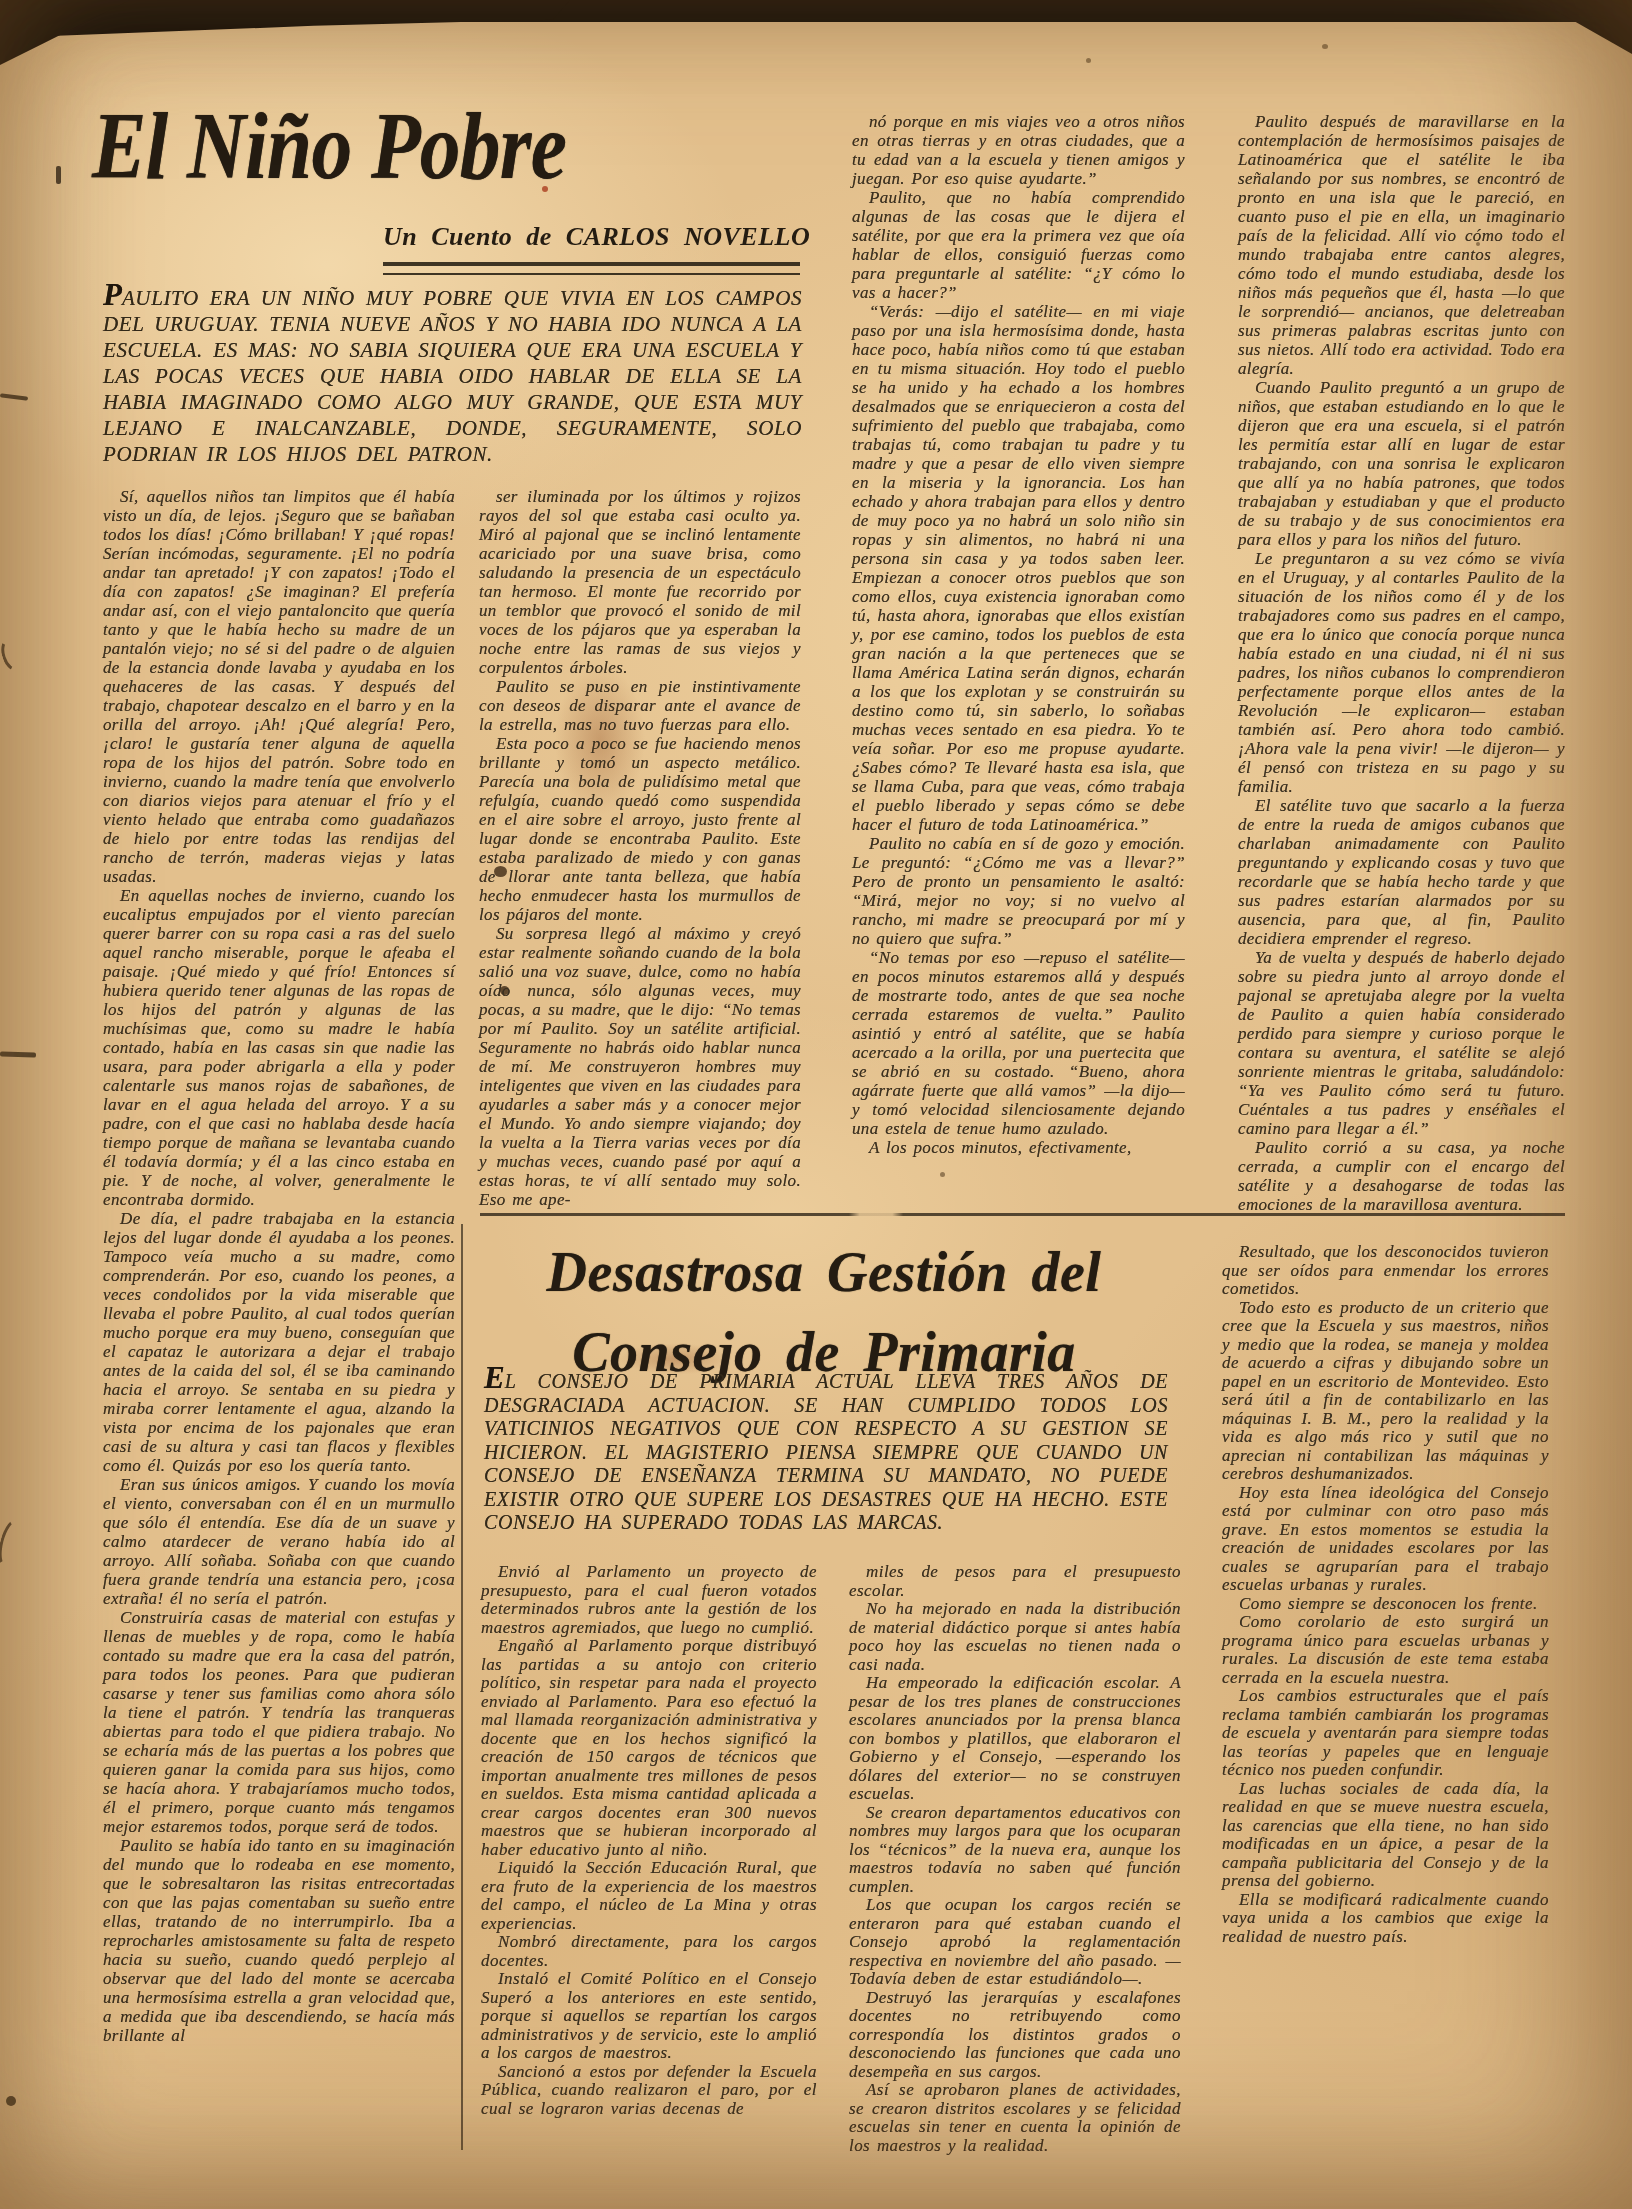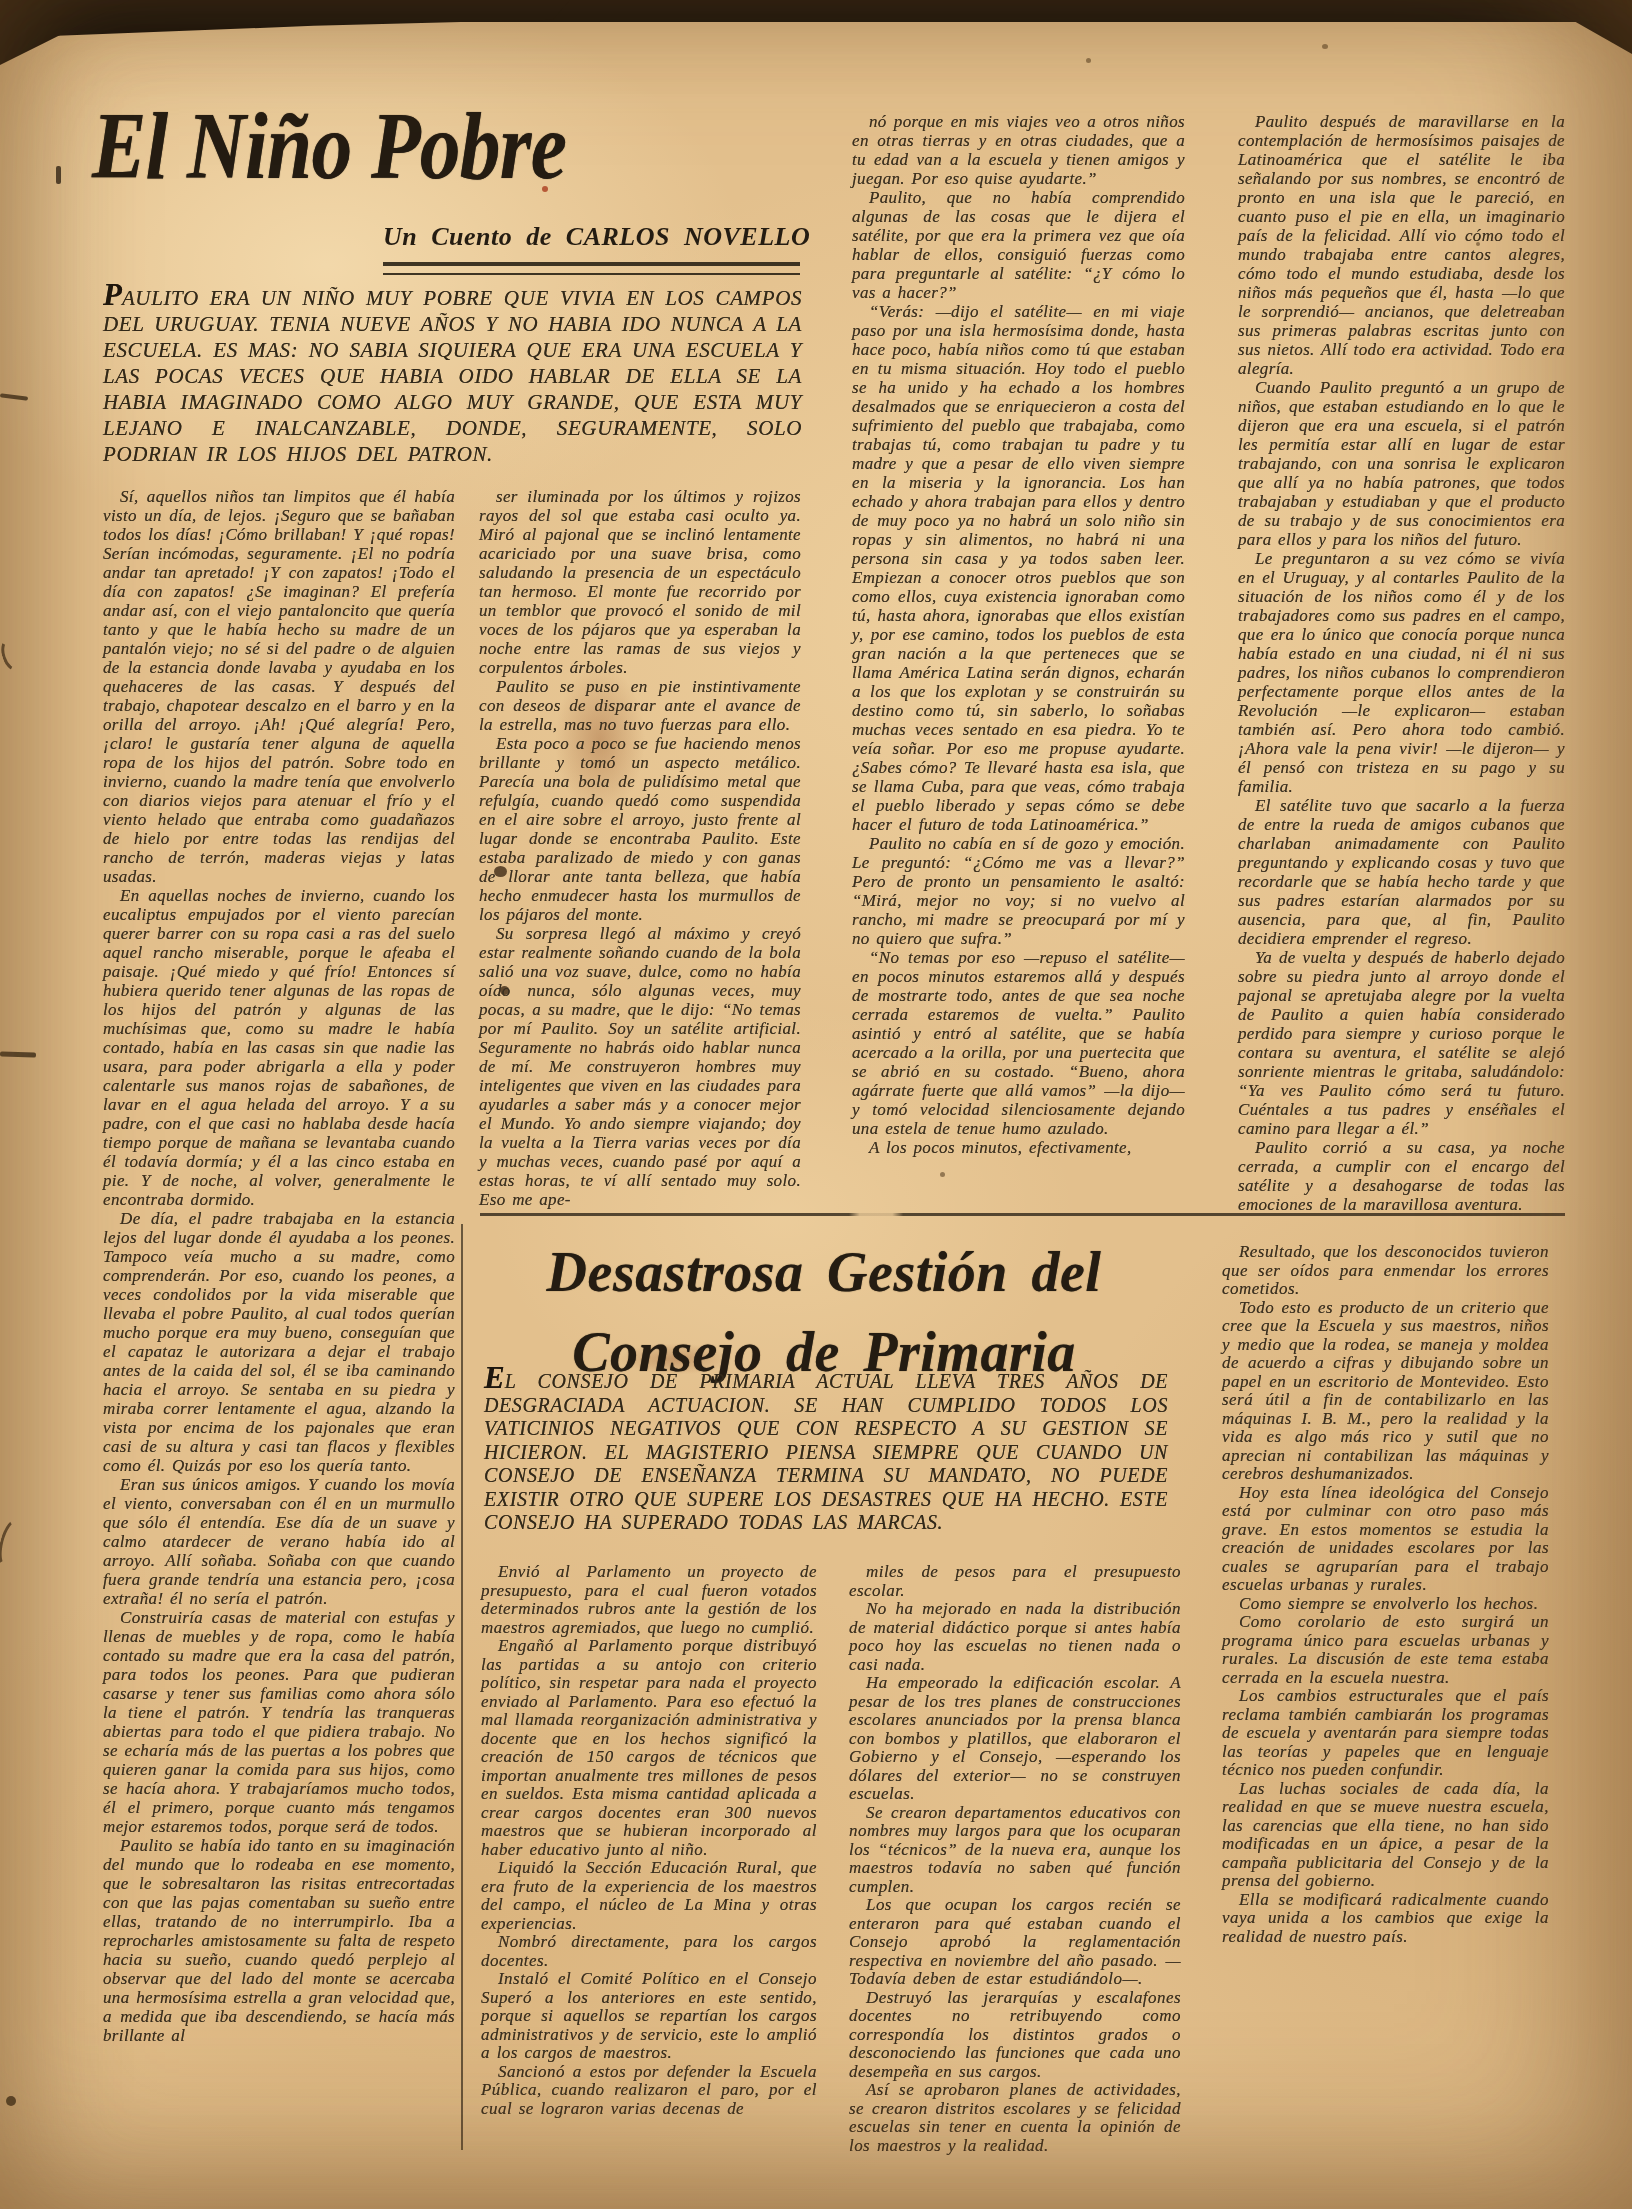--- a/index.html
+++ b/index.html
@@ -158,20 +158,20 @@
       <p>Ha empeorado la edificación escolar. A pesar de los tres planes de construcciones escolares anunciados por la prensa blanca con bombos y platillos, que elaboraron el Gobierno y el Consejo, —esperando los dólares del exterior— no se construyen escuelas.</p>
       <p>Se crearon departamentos educativos con nombres muy largos para que los ocuparan los “técnicos” de la nueva era, aunque los maestros todavía no saben qué función cumplen.</p>
       <p>Los que ocupan los cargos recién se enteraron para qué estaban cuando el Consejo aprobó la reglamentación respectiva en noviembre del año pasado. —Todavía deben de estar estudiándolo—.</p>
       <p>Destruyó las jerarquías y escalafones docentes no retribuyendo como correspondía los distintos grados o desconociendo las funciones que cada uno desempeña en sus cargos.</p>
       <p>Así se aprobaron planes de actividades, se crearon distritos escolares y se felicidad escuelas sin tener en cuenta la opinión de los maestros y la realidad.</p>
     </div>
   <div class="abs col body2" style="left:1222px;top:1243px;width:327px;">
       <p>Resultado, que los desconocidos tuvieron que ser oídos para enmendar los errores cometidos.</p>
       <p>Todo esto es producto de un criterio que cree que la Escuela y sus maestros, niños y medio que la rodea, se maneja y moldea de acuerdo a cifras y dibujando sobre un papel en un escritorio de Montevideo. Esto será útil a fin de contabilizarlo en las máquinas I. B. M., pero la realidad y la vida es algo más rico y sutil que no aprecian ni contabilizan las máquinas y cerebros deshumanizados.</p>
       <p>Hoy esta línea ideológica del Consejo está por culminar con otro paso más grave. En estos momentos se estudia la creación de unidades escolares por las cuales se agruparían para el trabajo escuelas urbanas y rurales.</p>
-      <p>Como siempre se envolverlo los hechos.</p>
+      <p>Como siempre se desconocen los frente.</p>
       <p>Como corolario de esto surgirá un programa único para escuelas urbanas y rurales. La discusión de este tema estaba cerrada en la escuela nuestra.</p>
       <p>Los cambios estructurales que el país reclama también cambiarán los programas de escuela y aventarán para siempre todas las teorías y papeles que en lenguaje técnico nos pueden confundir.</p>
       <p>Las luchas sociales de cada día, la realidad en que se mueve nuestra escuela, las carencias que ella tiene, no han sido modificadas en un ápice, a pesar de la campaña publicitaria del Consejo y de la prensa del gobierno.</p>
       <p>Ella se modificará radicalmente cuando vaya unida a los cambios que exige la realidad de nuestro país.</p>
     </div>
 
 </div>
 
 </body></html>

